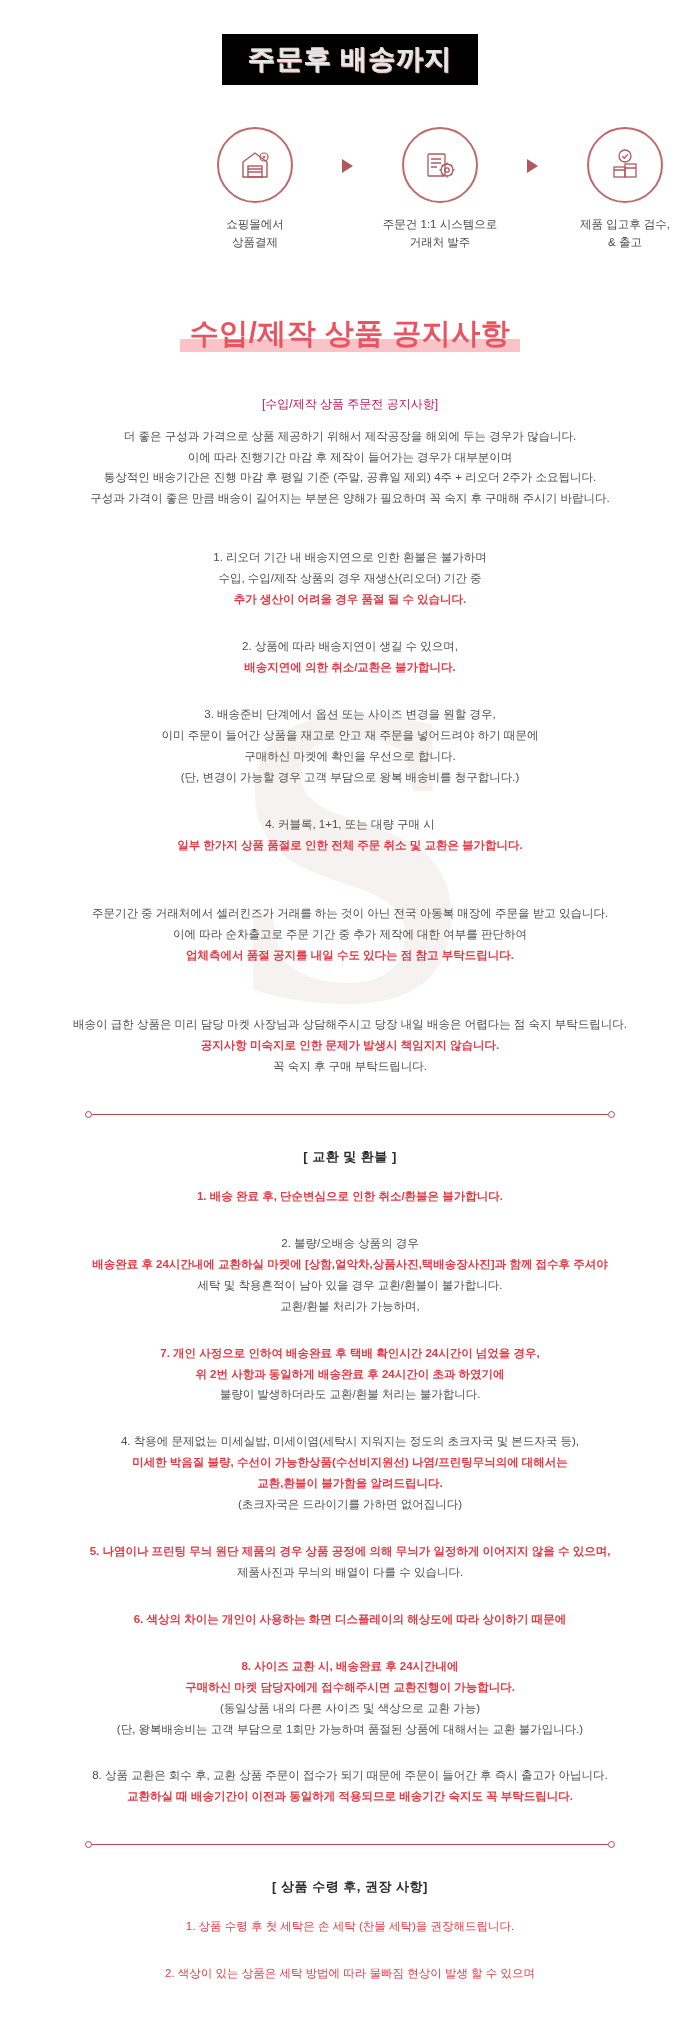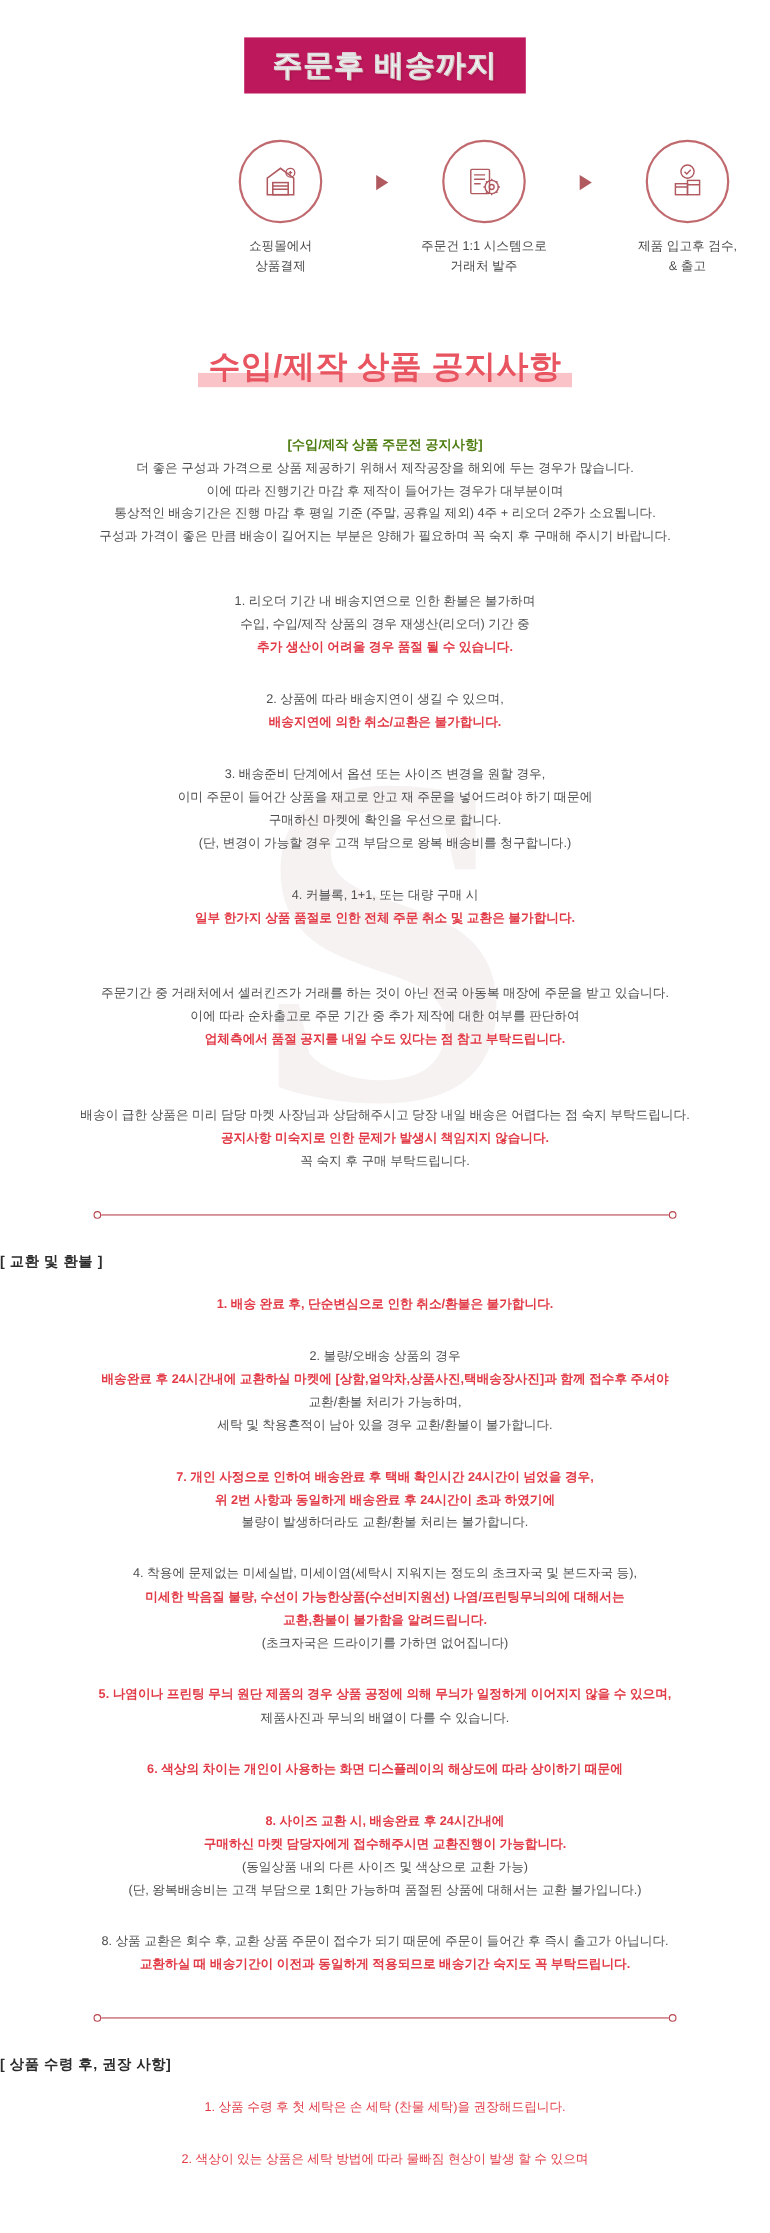--- a/index.html
+++ b/index.html
@@ -38,21 +38,21 @@
   }
   .content { position: relative; z-index: 2; }
 
   
   .banner-wrap {
     text-align: center;
     margin-bottom: 28px;
   }
   .banner {
     display: inline-block;
-    background: #be185d;
+    background: #000000;
     padding: 7px 26px 8px;
     position: relative;
   }
   .banner-text {
     font-size: 27px;
     font-weight: bold;
     letter-spacing: 1px;
     color: #ffffff;
     text-shadow: 1px 1px 0 #d98f97, 2px 2px 2px rgba(0,0,0,.15);
     -webkit-text-stroke: 0.4px #ddd;
@@ -118,23 +118,24 @@
   
   .block { text-align: center; margin: 0 0 26px; }
   .ln {
     font-size: 11.5px;
     line-height: 1.82;
     color: #4d4d4d;
   }
   .ln.red { color: #e23b47; }
   .ln.red-bold { color: #e23b47; font-weight: bold; }
   .ln.head {
-    font-weight: bold;
-    color: #4d7c0f;
+    font-weight: normal;
+    color: #be185d;
     font-size: 12px;
+    margin-bottom: 10px;
   }
   .gap-s { height: 12px; }
   .gap-m { height: 22px; }
 
   
   .divider {
     display: flex;
     align-items: center;
     width: 530px;
     margin: 34px auto 30px;
@@ -143,20 +144,21 @@
     flex: 1; height: 1px; background: #b9454f;
   }
   .divider .dot {
     width: 7px; height: 7px; border-radius: 50%;
     border: 1px solid #b9454f;
     background: #fff;
   }
 
   
   .bracket-head {
+    text-align: center;
     font-size: 13px;
     font-weight: bold;
     color: #2b2b2b;
     margin: 4px 0 20px;
     letter-spacing: .5px;
   }
 </style>
 </head>
 <body>
 
@@ -282,22 +284,22 @@
 
     <div class="bracket-head">[ 교환 및 환불 ]</div>
 
     <div class="block">
       <div class="ln red-bold">1. 배송 완료 후, 단순변심으로 인한 취소/환불은 불가합니다.</div>
     </div>
 
     <div class="block">
       <div class="ln">2. 불량/오배송 상품의 경우</div>
       <div class="ln red-bold">배송완료 후 24시간내에 교환하실 마켓에 [상함,얼악차,상품사진,택배송장사진]과 함께 접수후 주셔야</div>
+      <div class="ln">세탁 및 착용흔적이 남아 있을 경우 교환/환불이 불가합니다.</div>
       <div class="ln">교환/환불 처리가 가능하며,</div>
-      <div class="ln">세탁 및 착용흔적이 남아 있을 경우 교환/환불이 불가합니다.</div>
     </div>
 
     <div class="block">
       <div class="ln red-bold">7. 개인 사정으로 인하여 배송완료 후 택배 확인시간 24시간이 넘었을 경우,</div>
       <div class="ln red-bold">위 2번 사항과 동일하게 배송완료 후 24시간이 초과 하였기에</div>
       <div class="ln">불량이 발생하더라도 교환/환불 처리는 불가합니다.</div>
     </div>
 
     <div class="block">
       <div class="ln">4. 착용에 문제없는 미세실밥, 미세이염(세탁시 지워지는 정도의 초크자국 및 본드자국 등),</div>

